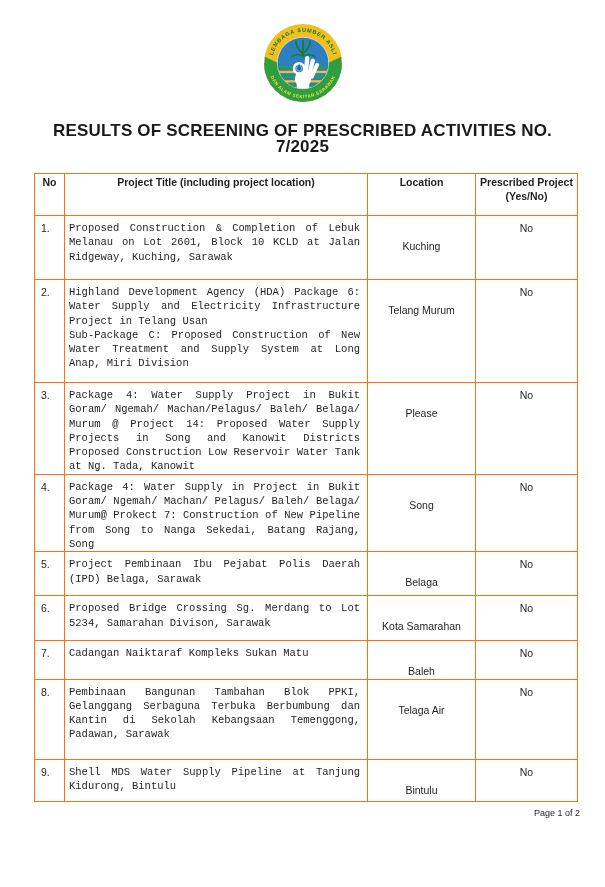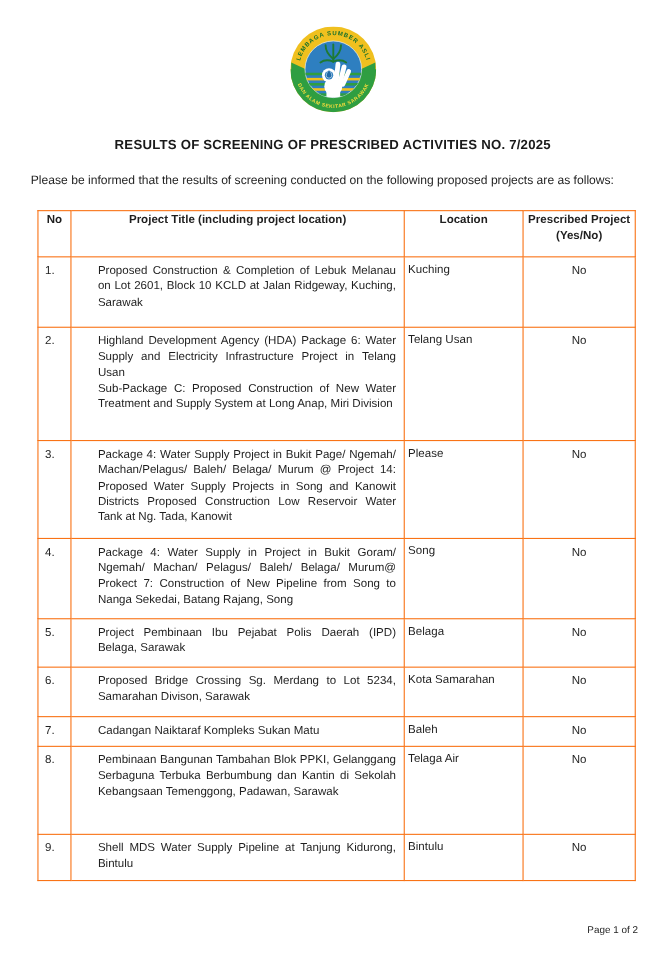--- a/index.html
+++ b/index.html
@@ -14,21 +14,21 @@
     box-sizing: border-box;
     width: 605px; height: 887px;
     padding: 24px 28px 0 28px;
     position: relative;
   }
   .logo-wrap { text-align: center; height: 78px; }
   .logo-wrap svg { width: 78px; height: 78px; display: inline-block; }
 
   h1.doc-title {
     margin: 21px 0 16px 0;
-    font-size: 12px;
+    font-size: 17px;
     line-height: 16px;
     font-weight: bold;
     text-align: center;
     letter-spacing: 0.2px;
     color: #1a1a1a;
   }
   p.intro {
     margin: 16px 0 0 0;
     font-size: 11px;
     line-height: 18px;
@@ -56,41 +56,40 @@
   thead tr { height: 42px; }
   thead th {
     vertical-align: middle;
     text-align: center;
     font-weight: bold;
     white-space: pre-line;
     padding: 2px 4px;
     line-height: 13.5px;
   }
   td.col-no    { padding: 5px 2px 0 6px; }
-  td.col-title { padding: 5px 7px 0 24px; text-align: justify; white-space: pre-line; }
-  td.col-loc   { padding: 4px 3px 0 3px; text-align: left; }
+  td.col-title { padding: 5px 7px 0 4px; text-align: justify; white-space: pre-line; font-family: Liberation Mono, monospace; }
+  td.col-loc   { padding: 23px 3px 0 3px; text-align: center; }
   td.col-pa    { padding: 5px 3px 0 3px; text-align: center; }
 
   tbody tr:nth-child(1) { height: 64px; }
   tbody tr:nth-child(2) { height: 103px; }
   tbody tr:nth-child(3) { height: 89px; }
   tbody tr:nth-child(4) { height: 73px; }
   tbody tr:nth-child(5) { height: 44px; }
   tbody tr:nth-child(6) { height: 45px; }
   tbody tr:nth-child(7) { height: 27px; }
   tbody tr:nth-child(8) { height: 80px; }
   tbody tr:nth-child(9) { height: 42px; }
 
   .page-footer {
     position: absolute;
     right: 25px;
     top: 808px;
     font-size: 9px;
     color: #1f1f1f;
-    margin-top: 32px;
   }
 </style>
 </head>
 <body>
 
 <div class="page">
 
   <div class="logo-wrap">
     <svg viewBox="0 0 100 100" aria-hidden="true">
       <defs>
@@ -138,21 +137,20 @@
         <textPath href="#arcTop" startOffset="50%" text-anchor="middle">LEMBAGA SUMBER ASLI</textPath>
       </text>
       <text font-family="Liberation Sans, sans-serif" font-size="5.8" font-weight="bold" letter-spacing="0.7" fill="#F7DC3C">
         <textPath href="#arcBot" startOffset="50%" text-anchor="middle">DAN ALAM SEKITAR SARAWAK</textPath>
       </text>
     </svg>
   </div>
 
   <h1 class="doc-title">RESULTS OF SCREENING OF PRESCRIBED ACTIVITIES NO. 7/2025</h1>
 
-  <p class="intro">Please be informed that the results of screening conducted on the following proposed projects are as follows:</p>
 
   <table class="screening">
     <colgroup>
         <col class="c-no">
         <col class="c-ti">
         <col class="c-lo">
         <col class="c-pa">
       </colgroup>
     <thead>
       <tr>
@@ -167,26 +165,26 @@
       <tr>
         <td class="col-no">1.</td>
         <td class="col-title">Proposed Construction &amp; Completion of Lebuk Melanau on Lot 2601, Block 10 KCLD at Jalan Ridgeway, Kuching, Sarawak</td>
         <td class="col-loc">Kuching</td>
         <td class="col-pa">No</td>
       </tr>
       <tr>
         <td class="col-no">2.</td>
         <td class="col-title">Highland Development Agency (HDA) Package 6: Water Supply and Electricity Infrastructure Project in Telang Usan
 Sub-Package C: Proposed Construction of New Water Treatment and Supply System at Long Anap, Miri Division</td>
-        <td class="col-loc">Telang Usan</td>
+        <td class="col-loc">Telang Murum</td>
         <td class="col-pa">No</td>
       </tr>
       <tr>
         <td class="col-no">3.</td>
-        <td class="col-title">Package 4: Water Supply Project in Bukit Page/ Ngemah/ Machan/Pelagus/ Baleh/ Belaga/ Murum @ Project 14: Proposed Water Supply Projects in Song and Kanowit Districts Proposed Construction Low Reservoir Water Tank at Ng. Tada, Kanowit</td>
+        <td class="col-title">Package 4: Water Supply Project in Bukit Goram/ Ngemah/ Machan/Pelagus/ Baleh/ Belaga/ Murum @ Project 14: Proposed Water Supply Projects in Song and Kanowit Districts Proposed Construction Low Reservoir Water Tank at Ng. Tada, Kanowit</td>
         <td class="col-loc">Please</td>
         <td class="col-pa">No</td>
       </tr>
       <tr>
         <td class="col-no">4.</td>
         <td class="col-title">Package 4: Water Supply in Project in Bukit Goram/ Ngemah/ Machan/ Pelagus/ Baleh/ Belaga/ Murum@ Prokect 7: Construction of New Pipeline from Song to Nanga Sekedai, Batang Rajang, Song</td>
         <td class="col-loc">Song</td>
         <td class="col-pa">No</td>
       </tr>
       <tr>

